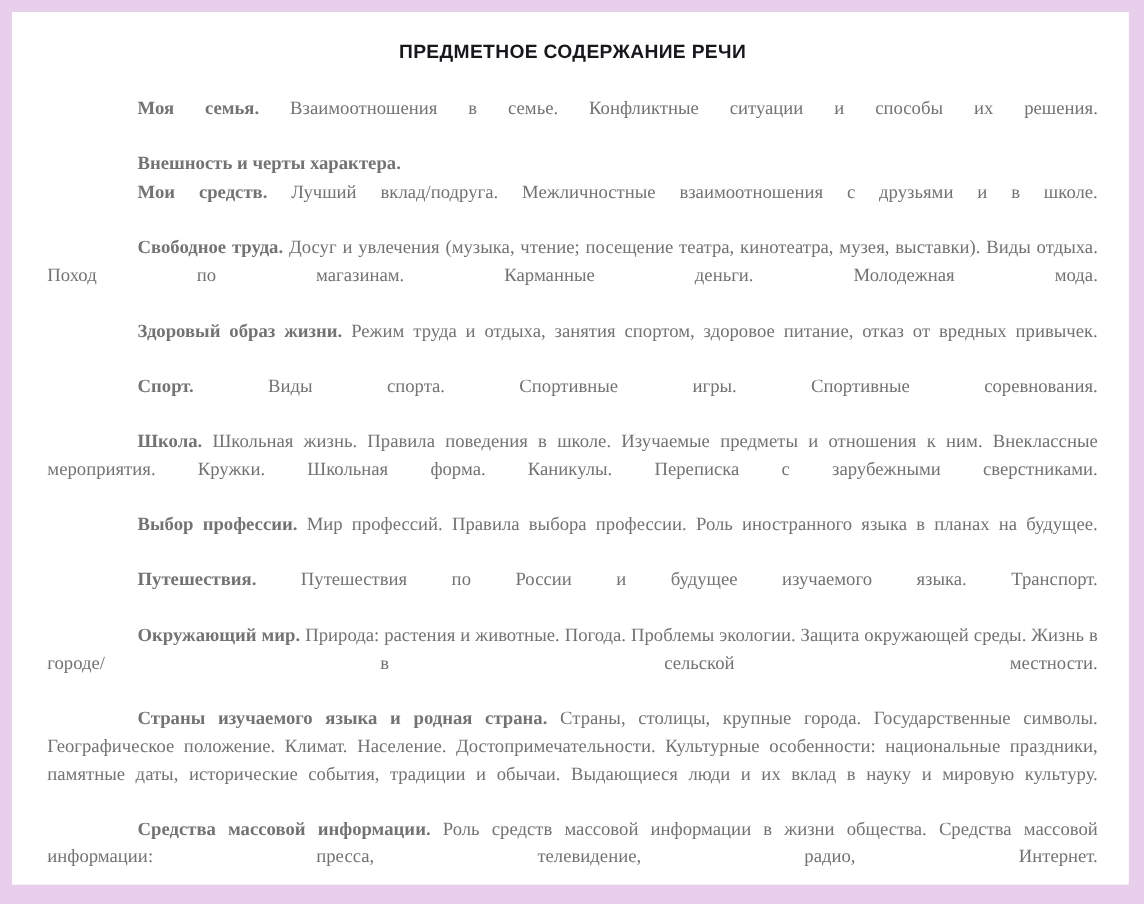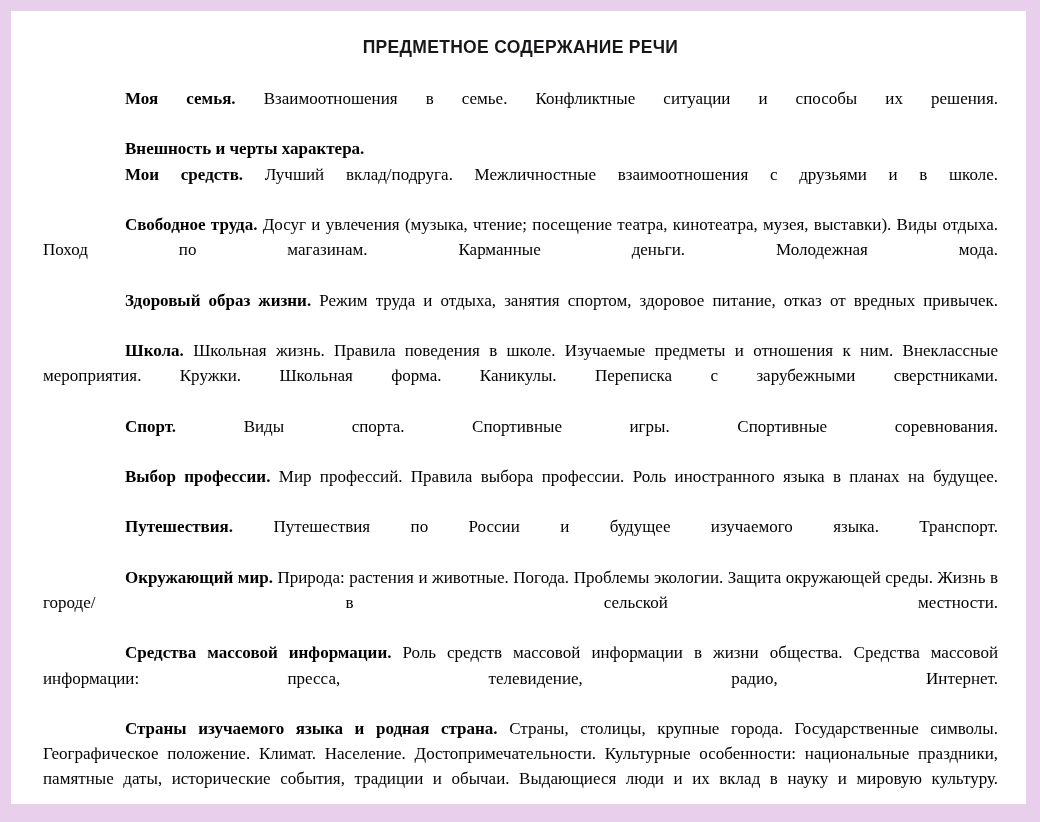--- a/index.html
+++ b/index.html
@@ -53,21 +53,21 @@
     line-height: 25.2px;
   }
 
   .para {
     margin: 0;
     text-indent: 82px;
     text-align: justify;
     text-justify: inter-word;
     font-size: 17px;
     line-height: 25.2px;
-    color: #000000;
+    color: #737373;
   }
 
   
   .para::after {
     content: "";
     display: inline-block;
     width: 100%;
   }
 
   .para.no-justify {
@@ -92,29 +92,29 @@
       <p class="para"><span class="lead">Моя семья.</span><span> Взаимоотношения в семье. Конфликтные ситуации и способы их решения.</span></p>
 
       <p class="para no-justify"><span class="lead">Внешность и черты характера.</span><span></span></p>
 
       <p class="para"><span class="lead">Мои средств.</span><span> Лучший вклад/подруга. Межличностные взаимоотношения с друзьями и в школе.</span></p>
 
       <p class="para"><span class="lead">Свободное труда.</span><span> Досуг и увлечения (музыка, чтение; посещение театра, кинотеатра, музея, выставки). Виды отдыха. Поход по магазинам. Карманные деньги. Молодежная мода.</span></p>
 
       <p class="para"><span class="lead">Здоровый образ жизни.</span><span> Режим труда и отдыха, занятия спортом, здоровое питание, отказ от вредных привычек.</span></p>
 
+      <p class="para"><span class="lead">Спорт.</span><span> Виды спорта. Спортивные игры. Спортивные соревнования.</span></p>
+
       <p class="para"><span class="lead">Школа.</span><span> Школьная жизнь. Правила поведения в школе. Изучаемые предметы и отношения к ним. Внеклассные мероприятия. Кружки. Школьная форма. Каникулы. Переписка с зарубежными сверстниками.</span></p>
-
-      <p class="para"><span class="lead">Спорт.</span><span> Виды спорта. Спортивные игры. Спортивные соревнования.</span></p>
 
       <p class="para"><span class="lead">Выбор профессии.</span><span> Мир профессий. Правила выбора профессии. Роль иностранного языка в планах на будущее.</span></p>
 
       <p class="para"><span class="lead">Путешествия.</span><span> Путешествия по России и будущее изучаемого языка. Транспорт.</span></p>
 
       <p class="para"><span class="lead">Окружающий мир.</span><span> Природа: растения и животные. Погода. Проблемы экологии. Защита окружающей среды. Жизнь в городе/ в сельской местности.</span></p>
 
+      <p class="para"><span class="lead">Страны изучаемого языка и родная страна.</span><span> Страны, столицы, крупные города. Государственные символы. Географическое положение. Климат. Население. Достопримечательности. Культурные особенности: национальные праздники, памятные даты, исторические события, традиции и обычаи. Выдающиеся люди и их вклад в науку и мировую культуру.</span></p>
+
       <p class="para"><span class="lead">Средства массовой информации.</span><span> Роль средств массовой информации в жизни общества. Средства массовой информации: пресса, телевидение, радио, Интернет.</span></p>
-
-      <p class="para"><span class="lead">Страны изучаемого языка и родная страна.</span><span> Страны, столицы, крупные города. Государственные символы. Географическое положение. Климат. Население. Достопримечательности. Культурные особенности: национальные праздники, памятные даты, исторические события, традиции и обычаи. Выдающиеся люди и их вклад в науку и мировую культуру.</span></p>
 
     </div>
   </div>
 </div>
 
 </body></html>

